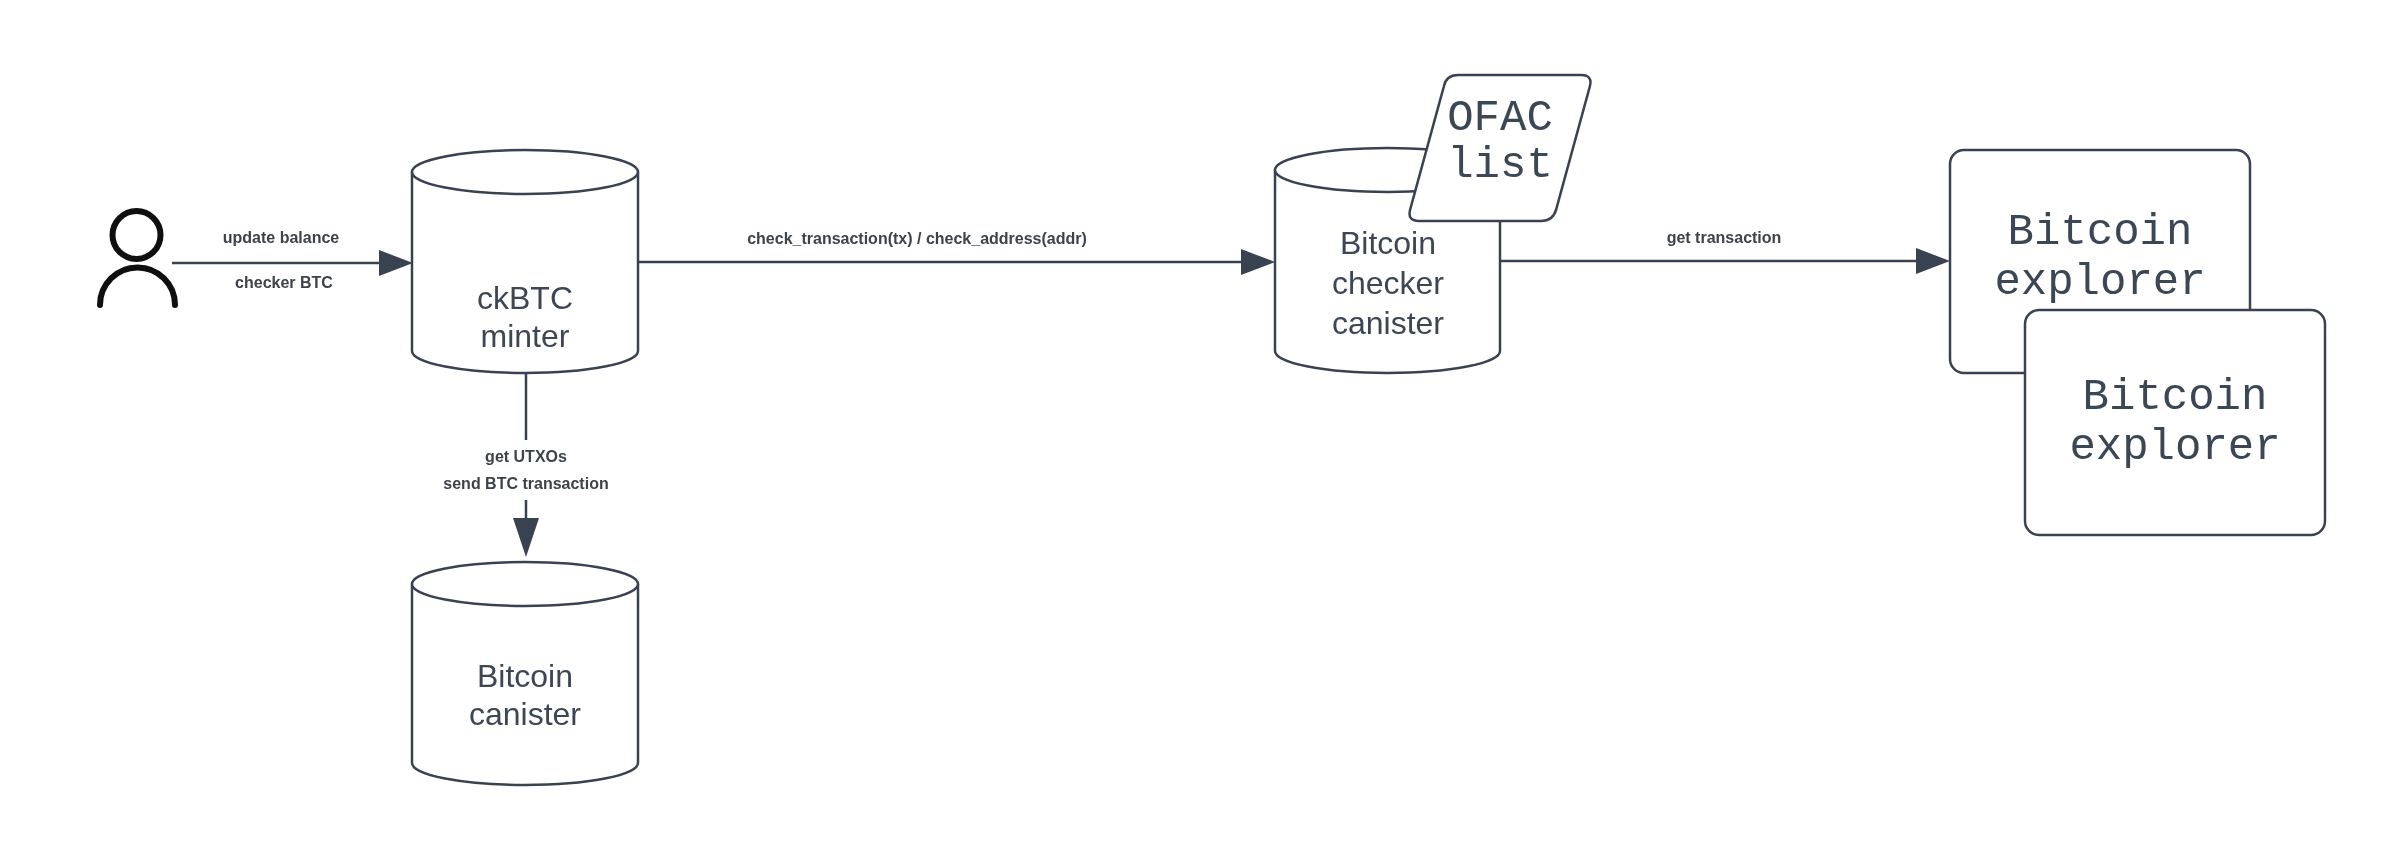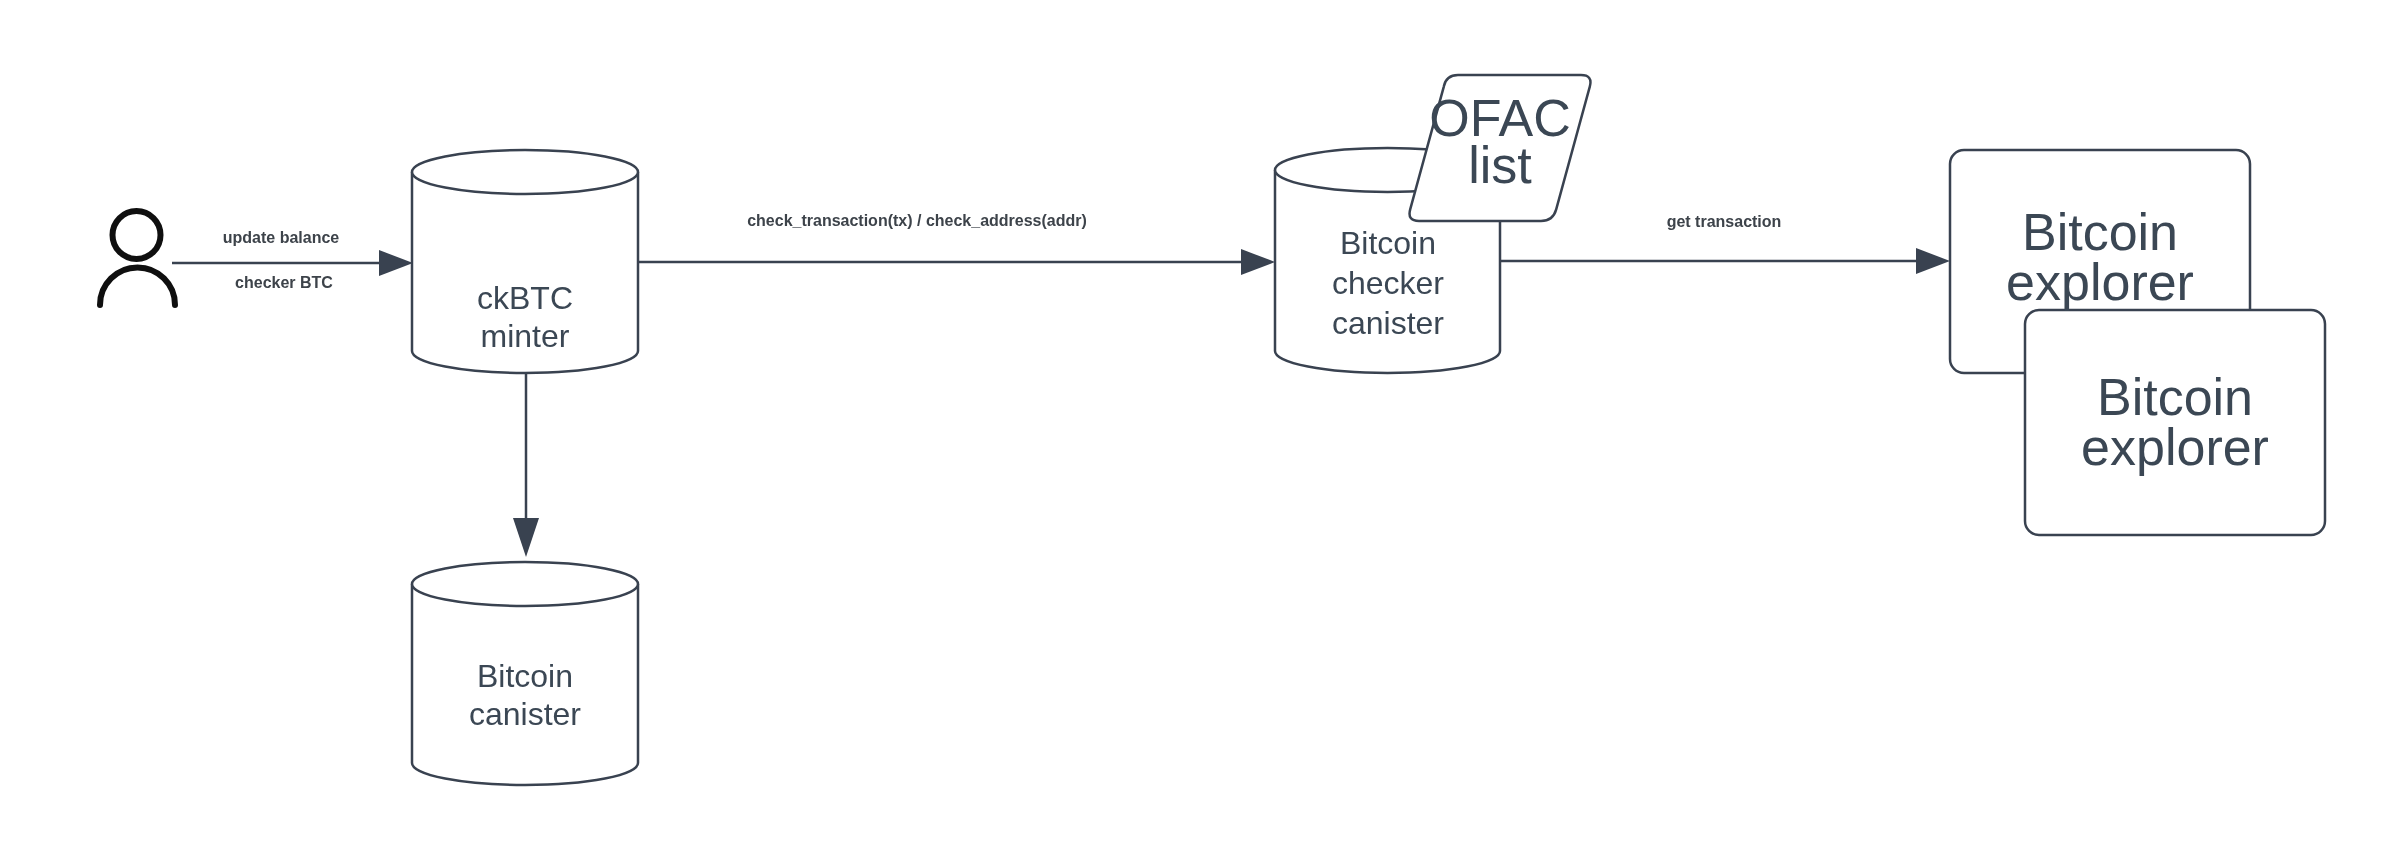--- a/index.html
+++ b/index.html
@@ -52,21 +52,21 @@
   .label{
     position:absolute;
     transform:translate(-50%,-50%);
     text-align:center;
     white-space:pre-line;
     color:var(--node-text);
     font-size:32px;
     line-height:38px;
     font-weight:400;
   }
-  .label.size-40{font-size:52px;line-height:47px;}
+  .label.size-40{font-size:44px;line-height:47px;font-family:Liberation Mono, monospace;}
   .label.lh-40{line-height:40px;}
   .label.lh-50{line-height:50px;}
   .edge-label{
     position:absolute;
     transform:translate(-50%,-50%);
     text-align:center;
     white-space:pre-line;
     color:var(--edge-label);
     font-size:16px;
     line-height:27px;
@@ -146,18 +146,20 @@
   <div class="label size-40 lh-50" style="left:2175px; top:422px;">Bitcoin
 explorer</div>
 
   <div class="label" style="left:525px; top:695px;">Bitcoin
 canister</div>
 
   <div class="edge-label" style="left:281px; top:237px;">update balance</div>
 
   <div class="edge-label" style="left:284px; top:282px;">checker BTC</div>
 
-  <div class="edge-label" style="left:917px; top:220px;">check_transaction(tx) / check_address(addr)</div>
+  <div class="edge-label" style="left:917px; top:238px;">check_transaction(tx) / check_address(addr)</div>
 
-  <div class="edge-label" style="left:1724px; top:221px;">get transaction</div>
+  <div class="edge-label" style="left:1724px; top:237px;">get transaction</div>
 
+  <div class="edge-label on-line" style="left:526px; top:470px;">get UTXOs
+send BTC transaction</div>
 
 </div>
 
 </body></html>

